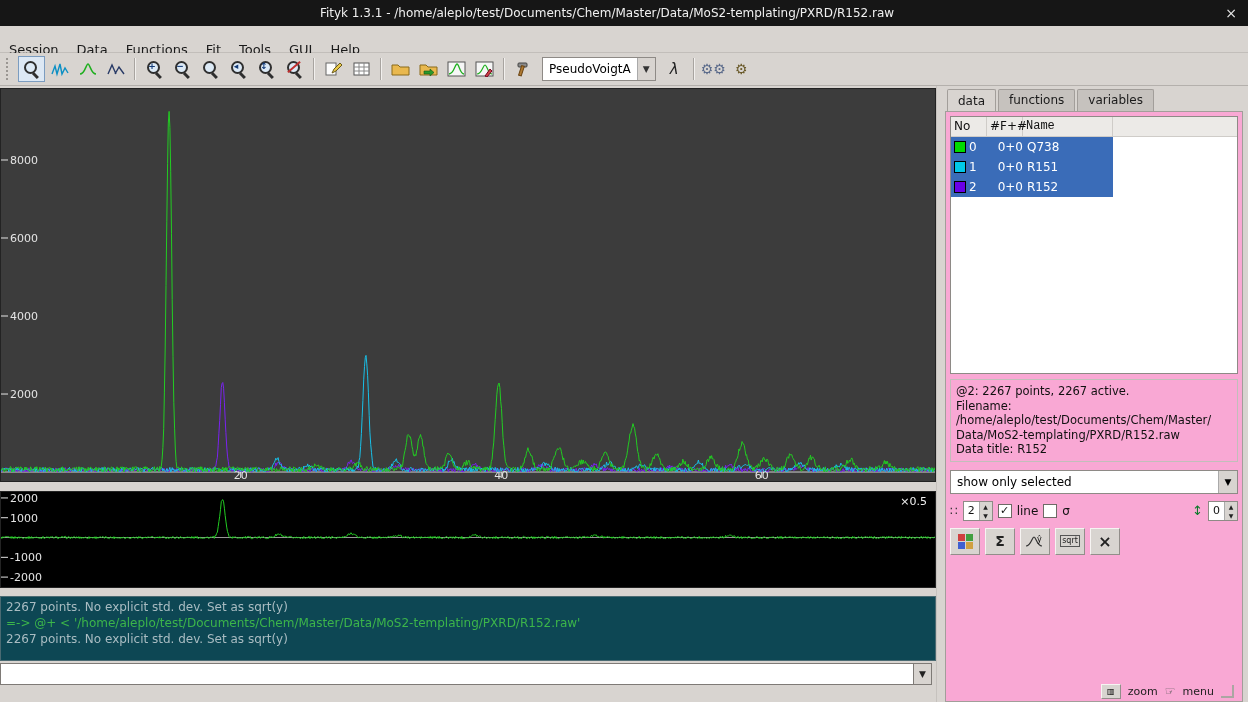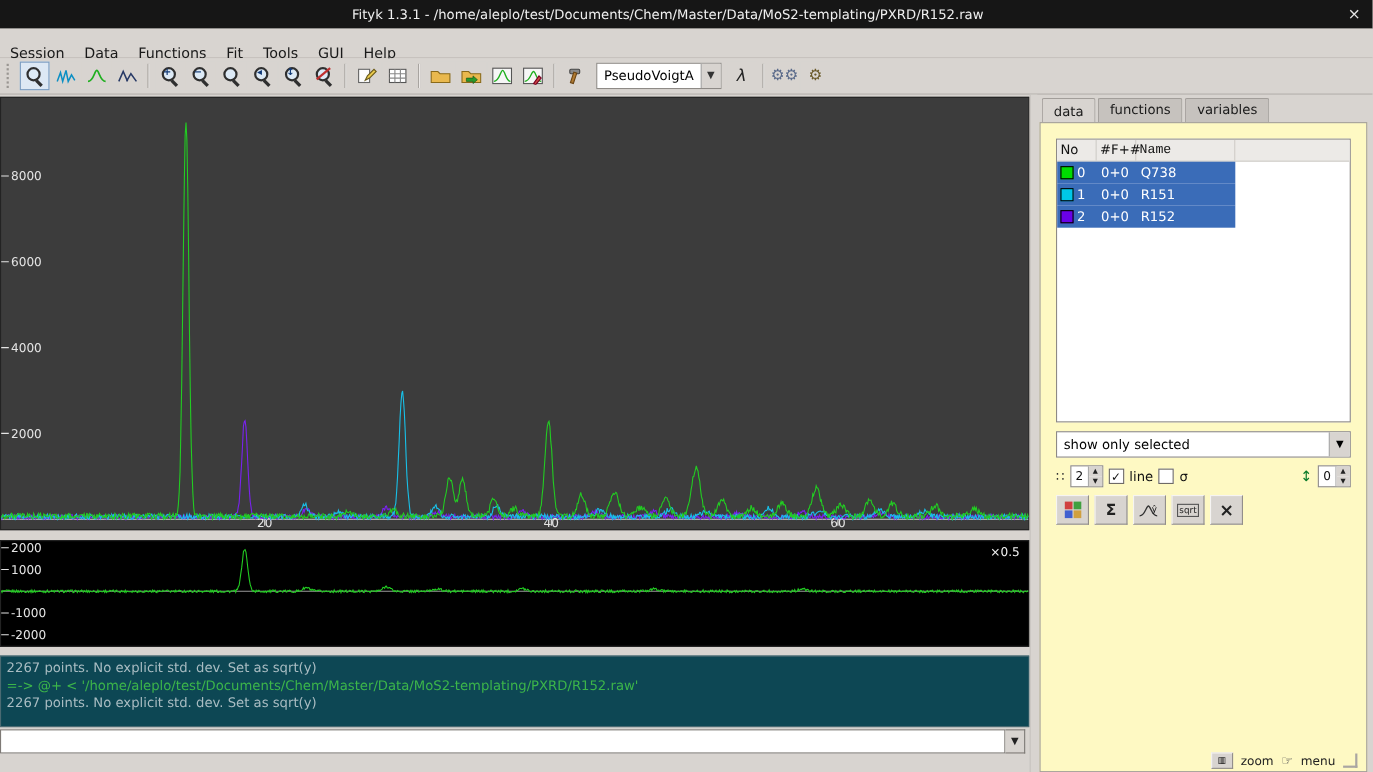--- a/index.html
+++ b/index.html
@@ -34,30 +34,30 @@
   .console{height:65px;box-sizing:border-box;border:1px solid #4a6a72;background:#0d4754;margin-top:8px;padding:2px 5px;font-size:12px;line-height:16px;overflow:hidden;white-space:nowrap;}
   .input-row{height:22px;margin-top:2px;display:flex;width:932px;}
   .cmd-input{flex:1;border:1px solid #7e7a76;background:#fff;font:12px "DejaVu Sans",sans-serif;padding:0 4px;outline:none;}
   .in-arrow{width:17px;background:#d8d4d0;border:1px solid #7e7a76;border-left:none;display:flex;align-items:center;justify-content:center;font-size:9px;color:#222;}
   .splitter{width:6px;background:#d8d4d0;border-left:1px solid #c6c2be;flex:0 0 auto;}
   
   .sidebar{flex:1;display:flex;flex-direction:column;padding:3px 5px 0 2px;min-width:0;}
   .tabs{display:flex;margin-left:2px;height:22px;flex:0 0 auto;}
   .tab{padding:0 10px;font-size:12px;line-height:20px;background:#c6c2be;border:1px solid #a29e9a;border-bottom:none;margin-right:2px;border-radius:2px 2px 0 0;color:#1a1a1a;}
   .tab.active{background:#d8d4d0;line-height:22px;}
-  .notebook{flex:1;border:1px solid #a29e9a;background:#fef9c3;padding:14px;display:flex;flex-direction:column;min-height:0;}
+  .notebook{flex:1;border:1px solid #a29e9a;background:#f9a8d4;padding:4px;display:flex;flex-direction:column;min-height:0;}
   .dtable{background:#fff;border:1px solid #8e8a86;height:256px;font-size:12px;color:#111;flex:0 0 auto;overflow:hidden;}
   .dhead{display:flex;height:19px;line-height:19px;background:#eceae7;border-bottom:1px solid #cfccc8;}
   .dhead .c{padding:0 3px;border-right:1px solid #cfccc8;box-sizing:border-box;}
   .c-no{width:36px;}.c-cnt{width:36px;}.c-name{width:90px;font-family:Liberation Mono, monospace;}
   .drow{display:flex;height:20px;align-items:center;}
   .drow .sel{display:flex;align-items:center;background:#3a6cb8;color:#fff;width:162px;height:100%;}
   .swatch{width:12px;height:12px;border:1px solid #000;margin:0 3px;flex:0 0 auto;box-sizing:border-box;}
   .cell-no{width:18px;}
-  .cell-cnt{width:36px;padding-left:4px;box-sizing:border-box;}
+  .cell-cnt{width:36px;padding-left:4px;box-sizing:border-box;text-align:right;}
   .cell-name{width:90px;padding-left:4px;box-sizing:border-box;}
   .info{margin-top:5px;border:1px solid #c2beba;padding:4px 5px;font-size:11.5px;line-height:14.5px;color:#101010;flex:0 0 auto;}
   .filter-combo{margin-top:8px;height:22px;border:1px solid #8e8a86;background:#fff;display:flex;align-items:center;font-size:12px;flex:0 0 auto;}
   .filter-combo .txt{flex:1;padding:0 6px;}
   .filter-combo .arrowbox{width:18px;height:100%;background:#d8d4d0;border-left:1px solid #aaa;display:flex;align-items:center;justify-content:center;font-size:9px;}
   .ctrl-row{margin-top:7px;display:flex;align-items:center;gap:5px;font-size:12px;color:#111;flex:0 0 auto;}
   .dots-icon{font-size:12px;color:#333;}
   .spin{display:flex;border:1px solid #8e8a86;background:#fff;height:18px;}
   .spin .val{width:15px;text-align:center;font-size:11px;line-height:18px;}
   .spin .arr{width:12px;display:flex;flex-direction:column;border-left:1px solid #aaa;}
@@ -324,20 +324,26 @@
           <div class="drow">
             <div class="sel">
               <span class="swatch" style="background: rgb(106, 0, 232);"></span>
               <span class="cell-no">2</span>
               <span class="cell-cnt">0+0</span>
               <span class="cell-name">R152</span>
             </div>
           </div>
         </div>
 
+        <div class="info">
+          <div>@2: 2267 points, 2267 active.</div>
+          <div>Filename: /home/aleplo/test/Documents/Chem/Master/</div>
+          <div>Data/MoS2-templating/PXRD/R152.raw</div>
+          <div>Data title: R152</div>
+        </div>
 
         <div class="filter-combo">
           <span class="txt">show only selected</span>
           <span class="arrowbox">▼</span>
         </div>
 
         <div class="ctrl-row">
           <span class="dots-icon">∷</span>
           <span class="spin">
             <span class="val">2</span>

